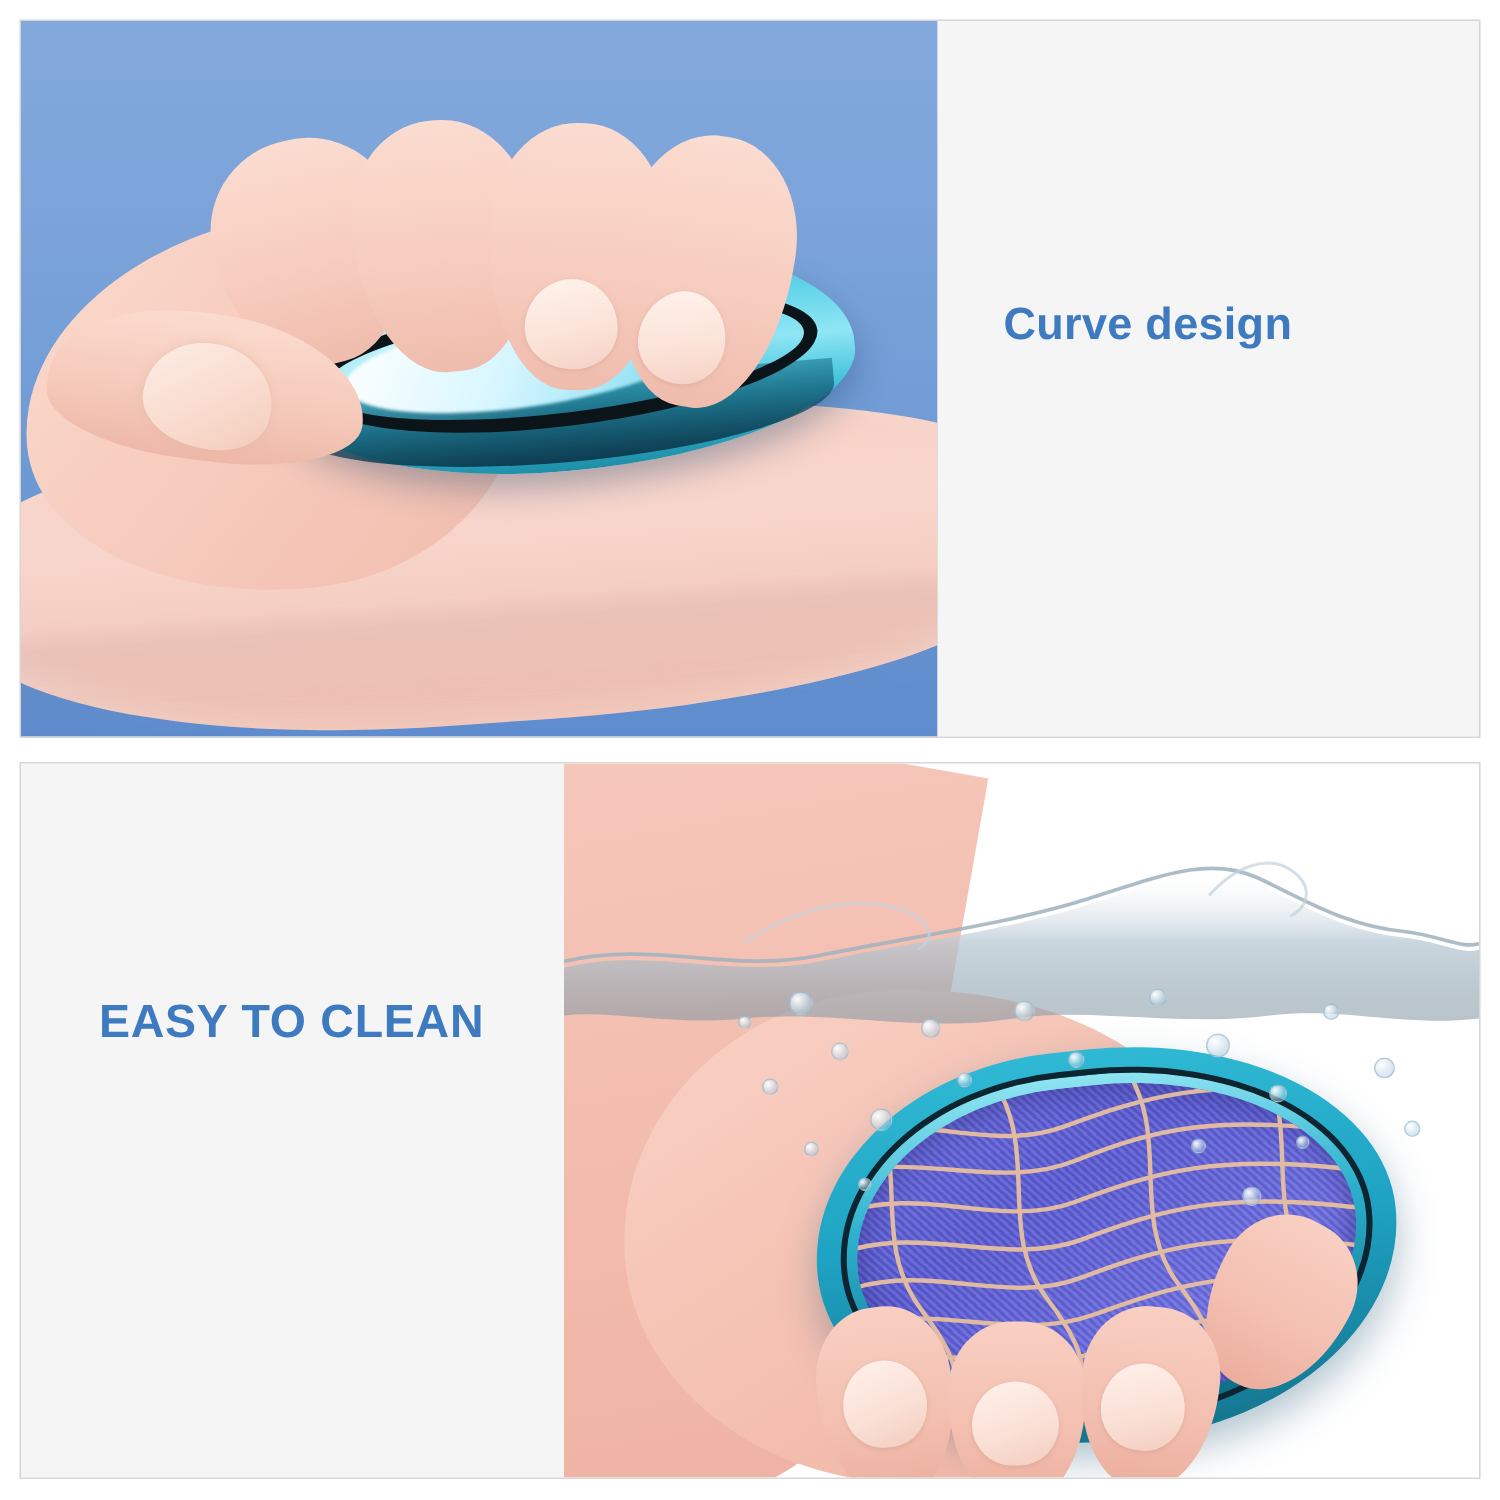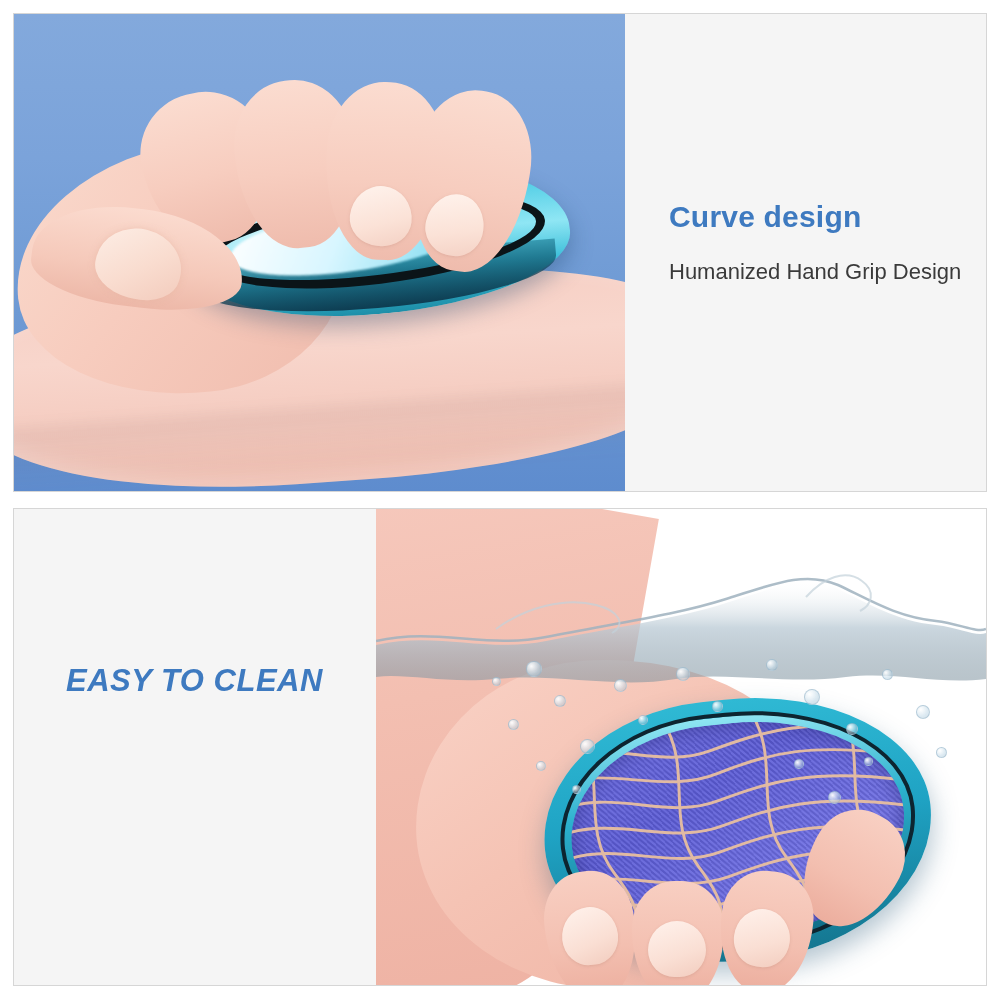--- a/index.html
+++ b/index.html
@@ -224,21 +224,20 @@
     margin: 0;
   }
 
   
   .bottom-text {
     position: absolute;
     left: 0; top: 0;
     width: 362px;
     height: 100%;
     background: #f5f5f5;
-    font-style: italic;
   }
   .bottom-text-inner {
     position: absolute;
     left: 52px;
     top: 155px;
     width: 300px;
   }
   .heading-blue-caps {
     color: #3e7ac0;
     font-size: 31px;
@@ -391,21 +390,20 @@
       <div class="nail n3"></div>
       <div class="nail n4"></div>
 
       <div class="thumb"></div>
       <div class="thumbnail-plate"></div>
     </div>
 
     <div class="top-text">
       <div class="top-text-inner">
         <h2 class="heading-blue">Curve design</h2>
-        <p class="body-text">Humanized Hand Grip Design</p>
       </div>
     </div>
 
   </div>
 
   <div class="panel panel-bottom">
 
     <div class="bottom-text">
       <div class="bottom-text-inner">
         <h2 class="heading-blue-caps">EASY TO CLEAN</h2>

